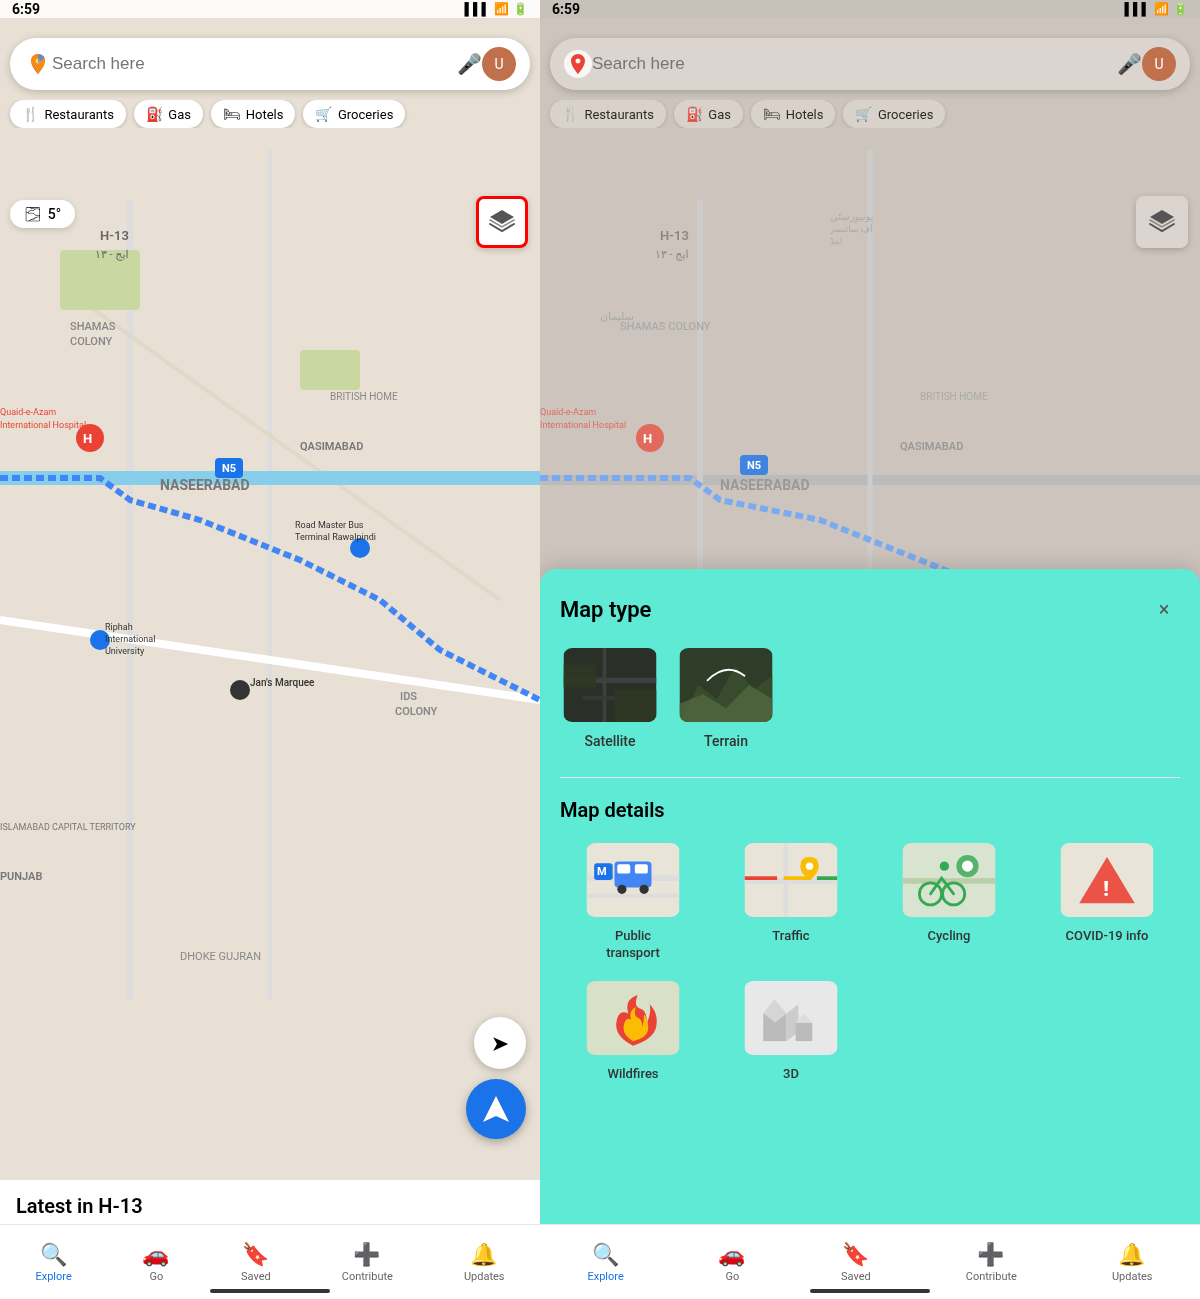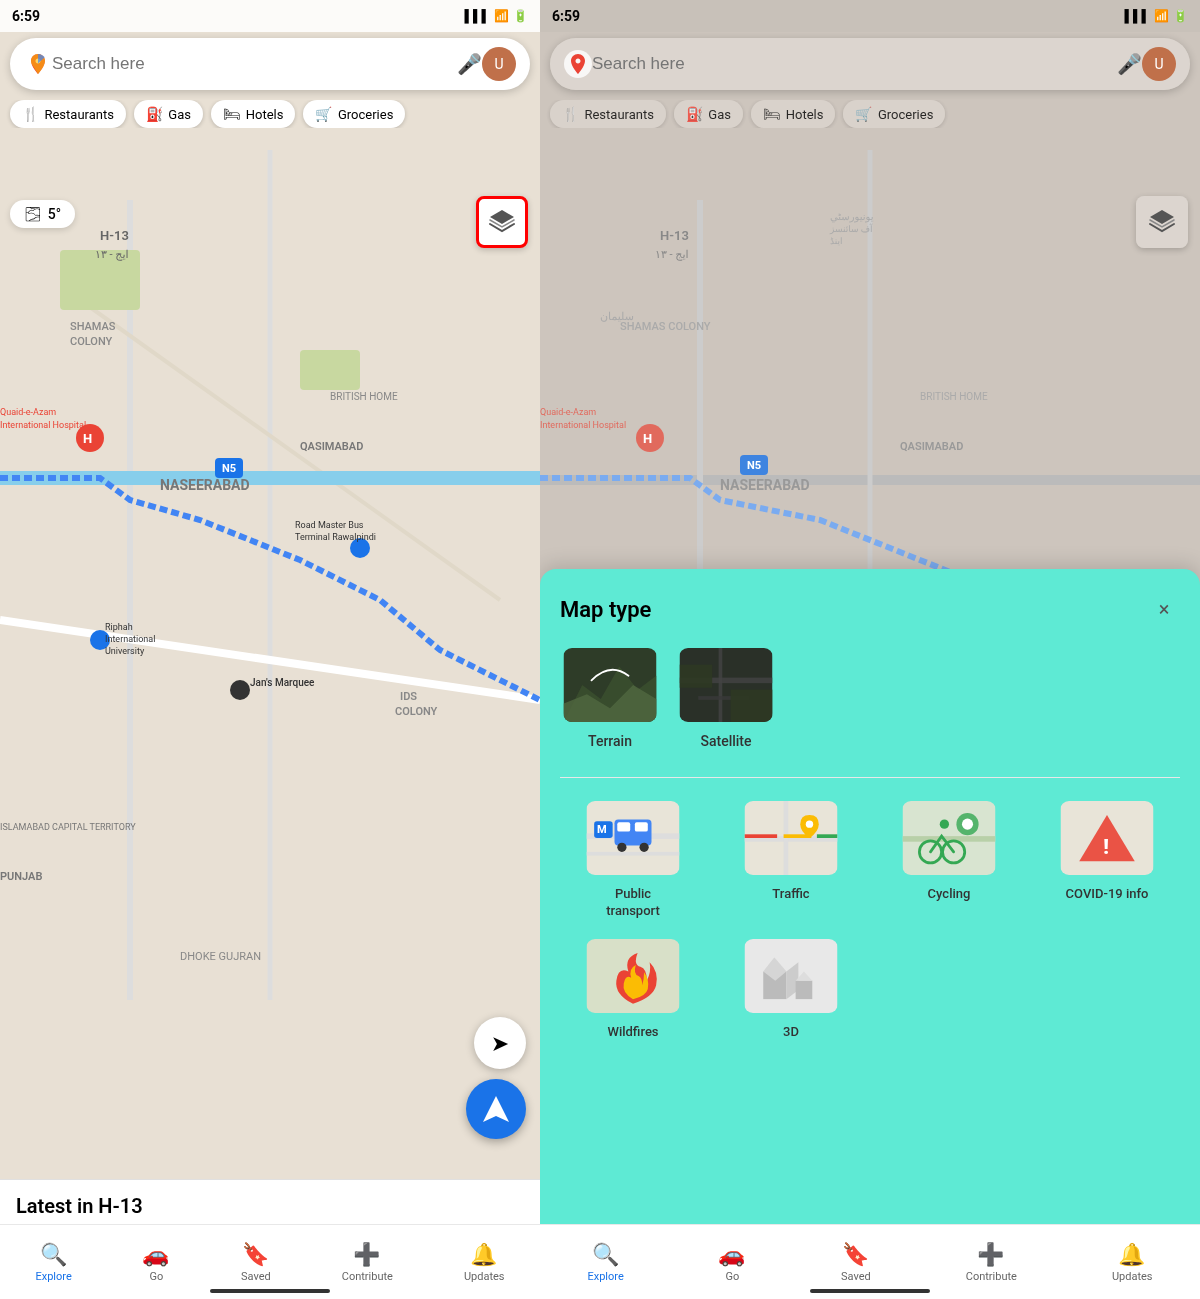--- a/index.html
+++ b/index.html
@@ -31,21 +31,21 @@
       background: #e8e0d8;
       flex-shrink: 0;
     }
 
     
     .status-bar {
       position: absolute;
       top: 0;
       left: 0;
       right: 0;
-      height: 32px;
+      height: 18px;
       background: rgba(255,255,255,0.85);
       display: flex;
       align-items: center;
       justify-content: space-between;
       padding: 0 12px;
       z-index: 100;
       font-size: 13px;
       font-weight: 600;
     }
 
@@ -685,46 +685,47 @@
         <span>×</span>
       </div>
     </div>
 
     <div class="map-types-row">
 
 
       <div class="map-type-option">
         <div class="map-type-thumb">
           <svg class="thumb-svg" viewBox="0 0 100 80" xmlns="http://www.w3.org/2000/svg">
-            <rect width="100" height="80" fill="#2e3c28"></rect>
-            <path d="M0 80 L20 40 L40 55 L60 20 L80 45 L100 30 L100 80 Z" fill="#3a4e2e" opacity="0.9"></path>
-            <path d="M0 80 L0 60 L25 50 L50 65 L75 40 L100 55 L100 80 Z" fill="#506840" opacity="0.8"></path>
-            <path d="M30 35 Q50 15 70 30" stroke="white" stroke-width="2" fill="none" stroke-linecap="round"></path>
-          </svg>
-        </div>
-        <span class="map-type-label">Terrain</span>
-      </div>
-
-      <div class="map-type-option">
-        <div class="map-type-thumb">
-          <svg class="thumb-svg" viewBox="0 0 100 80" xmlns="http://www.w3.org/2000/svg">
             <rect width="100" height="80" fill="#2a3028"></rect>
             <rect x="0" y="32" width="100" height="6" fill="#444" opacity="0.8"></rect>
             <rect x="42" y="0" width="4" height="80" fill="#444" opacity="0.8"></rect>
             <rect x="20" y="52" width="55" height="4" fill="#3a3a3a" opacity="0.8"></rect>
             <rect x="0" y="18" width="35" height="25" fill="#2e3822" opacity="0.9"></rect>
             <rect x="55" y="45" width="45" height="35" fill="#2e3822" opacity="0.9"></rect>
           </svg>
         </div>
         <span class="map-type-label">Satellite</span>
       </div>
+
+      <div class="map-type-option">
+        <div class="map-type-thumb">
+          <svg class="thumb-svg" viewBox="0 0 100 80" xmlns="http://www.w3.org/2000/svg">
+            <rect width="100" height="80" fill="#2e3c28"></rect>
+            <path d="M0 80 L20 40 L40 55 L60 20 L80 45 L100 30 L100 80 Z" fill="#3a4e2e" opacity="0.9"></path>
+            <path d="M0 80 L0 60 L25 50 L50 65 L75 40 L100 55 L100 80 Z" fill="#506840" opacity="0.8"></path>
+            <path d="M30 35 Q50 15 70 30" stroke="white" stroke-width="2" fill="none" stroke-linecap="round"></path>
+          </svg>
+        </div>
+        <span class="map-type-label">Terrain</span>
+      </div>
     </div>
 
     <div class="divider"></div>
 
+    <div class="map-details-title">Map details</div>
 
     <div class="map-details-grid">
 
       <div class="detail-option">
         <div class="detail-thumb">
           <svg class="thumb-svg" viewBox="0 0 100 80" xmlns="http://www.w3.org/2000/svg">
             <rect width="100" height="80" fill="#e8e4d8"></rect>
             <rect x="0" y="35" width="100" height="6" fill="#ddd"></rect>
             <rect x="0" y="55" width="100" height="4" fill="#ddd"></rect>
 

